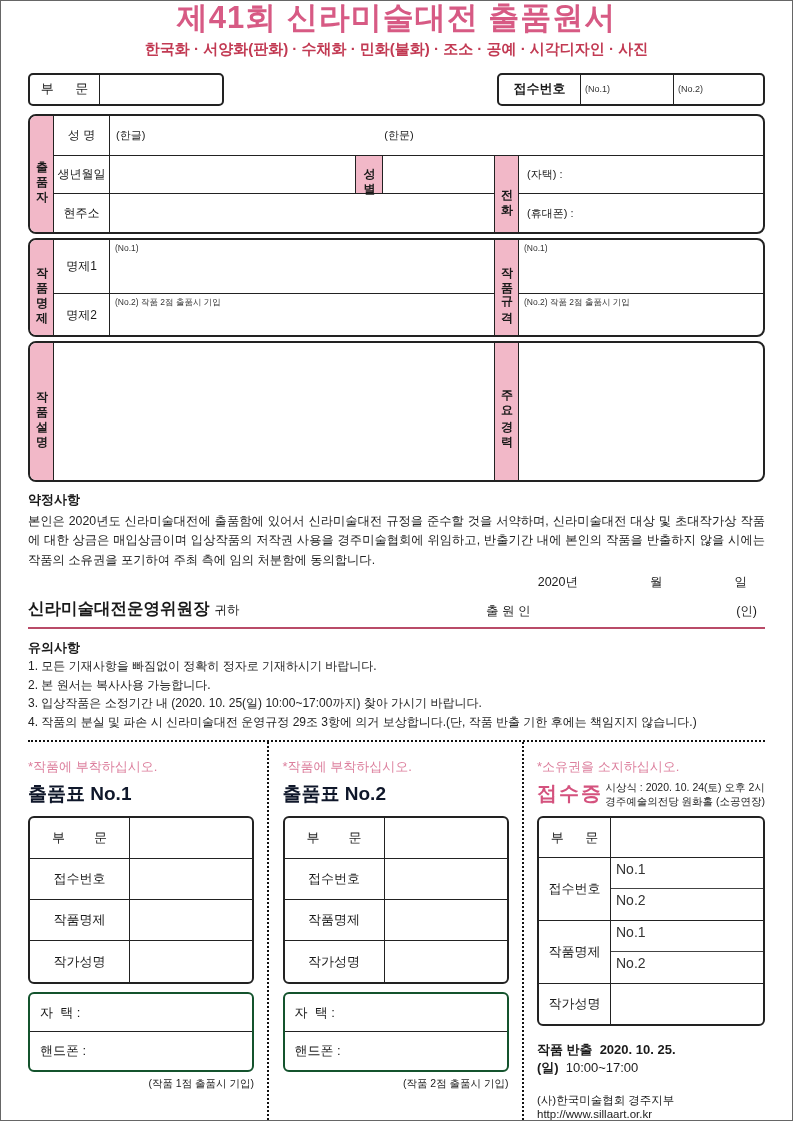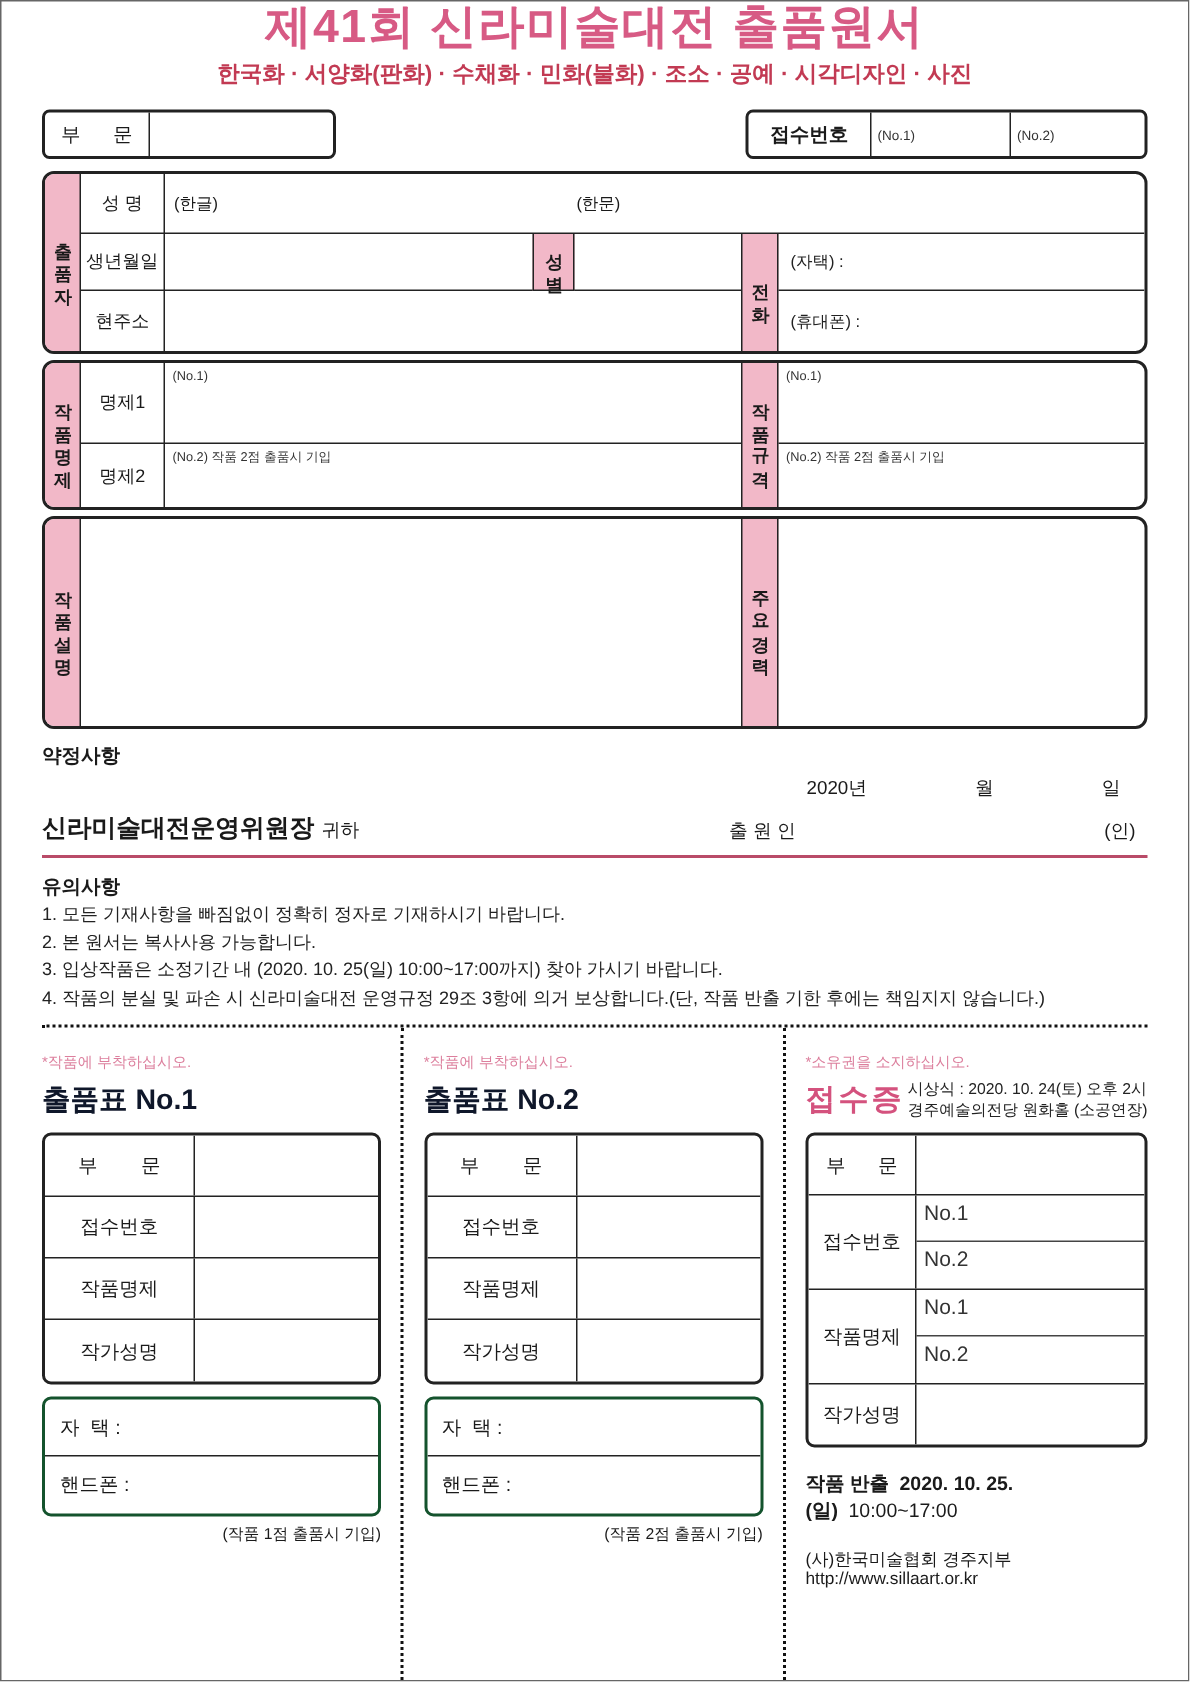--- a/index.html
+++ b/index.html
@@ -60,37 +60,37 @@
   
   .notes-h { font-weight:bold; font-size:13px; margin-top:10px; }
   .notes-item { font-size:12px; line-height:18.5px; color:#222; }
 
   
   .cutline { border-top:2px dotted #111; margin-top:9px; }
   .bottom { flex:1; display:flex; justify-content:space-between; }
   .vdiv { border-left:2px dotted #111; }
   .col { padding-top:16px; }
   .col1,.col2 { width:226px; } .col3 { width:228px; }
-  .pnote { font-size:10px; color:#dc7f9d; }
+  .pnote { font-size:13px; color:#dc7f9d; }
   .stub-head { font-size:19px; font-weight:bold; color:#0f172a; margin-top:5px; }
   .stub-table { border:2px solid #222; border-radius:6px; margin-top:9px; overflow:hidden; }
   .srow { display:flex; height:41px; border-bottom:1.5px solid #222; }
   .srow.last { border-bottom:none; }
   .srow .sl { width:100px; border-right:1.5px solid #222; display:flex; align-items:center;
               justify-content:center; font-size:13px; white-space:pre; }
   .srow .sv { flex:1; }
   .contact-box { border:2px solid #14532d; border-radius:6px; margin-top:8px; overflow:hidden; }
   .crow { height:38px; border-bottom:1.5px solid #222; display:flex; align-items:center;
           padding-left:10px; font-size:13px; white-space:pre; }
   .crow.last { border-bottom:none; }
   .fnote { text-align:right; font-size:10.5px; margin-top:5px; }
 
   .rhead-row { display:flex; margin-top:4px; align-items:flex-start; }
   .rhead { font-size:20px; font-weight:bold; color:#d4527e; letter-spacing:2px; }
-  .award { margin-left:auto; font-size:10.5px; line-height:14px; color:#222; text-align:left; }
+  .award { margin-left:auto; font-size:10.5px; line-height:14px; color:#222; text-align:center; }
   .rtable { border:2px solid #222; border-radius:6px; margin-top:8px; overflow:hidden; }
   .rrow { display:flex; border-bottom:1.5px solid #222; }
   .rrow.last { border-bottom:none; }
   .rrow .rl { width:72px; border-right:1.5px solid #222; display:flex; align-items:center;
               justify-content:center; font-size:13px; white-space:pre; }
   .rrow .rv { flex:1; }
   .rrow.single { height:40px; }
   .sub2 { display:flex; flex-direction:column; flex:1; }
   .sub2 .s { height:31px; border-bottom:1px solid #444; font-size:14px; color:#333;
              padding:3px 0 0 5px; }
@@ -165,20 +165,21 @@
       <span class="vtxt">작품설명</span>
     </div>
     <div class="cell" style="grid-area:1/2/2/3"></div>
     <div class="cell strip bL bR" style="grid-area:1/3/2/4">
       <span class="vtxt">주요경력</span>
     </div>
     <div class="cell" style="grid-area:1/4/2/5"></div>
   </div>
 
   <div class="agr-h">약정사항</div>
+  <div class="agr-body">본인은 2020년도 신라미술대전에 출품함에 있어서 신라미술대전 규정을 준수할 것을 서약하며, 신라미술대전 대상 및 초대작가상 작품에 대한 상금은 매입상금이며 입상작품의 저작권 사용을 경주미술협회에 위임하고, 반출기간 내에 본인의 작품을 반출하지 않을 시에는 작품의 소유권을 포기하여 주최 측에 임의 처분함에 동의합니다.</div>
   <div class="dateline">
     <span>2020년</span>
     <span>월</span>
     <span>일</span>
   </div>
   <div class="chair">
     <span class="who">신라미술대전운영위원장</span><span class="who suffix">귀하</span>
     <span class="applicant">출 원 인</span>
     <span class="seal">(인)</span>
   </div>

